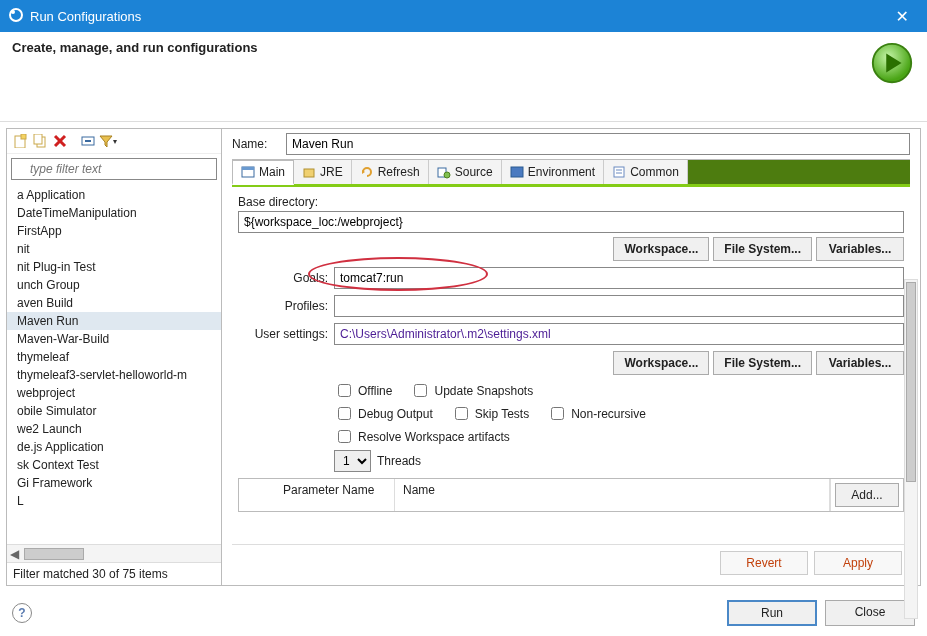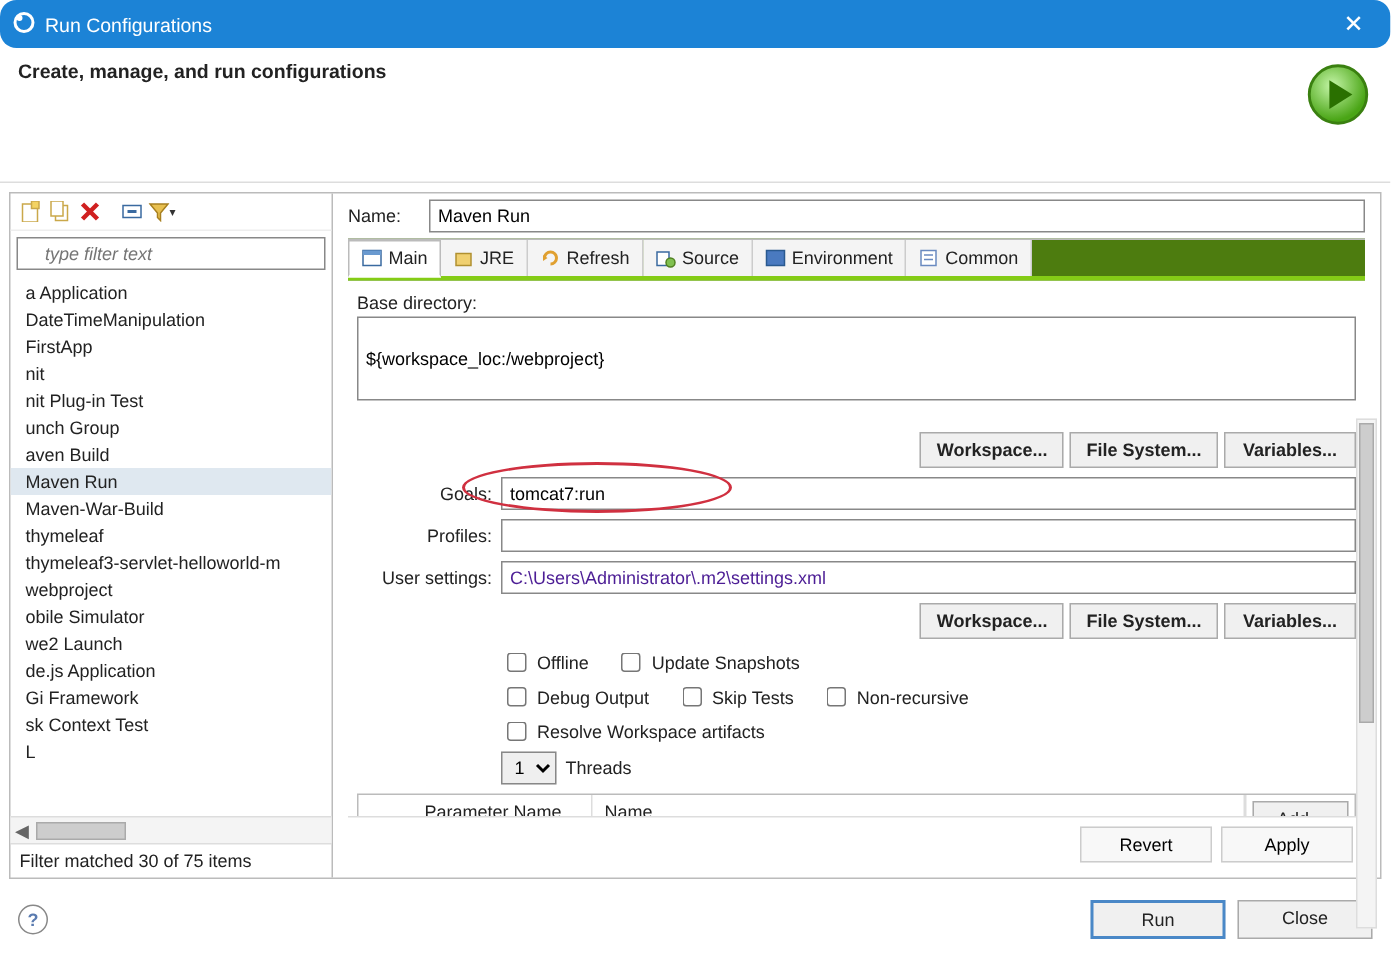--- a/index.html
+++ b/index.html
@@ -1,17 +1,17 @@
 <!DOCTYPE html>
 <html><head>
 <meta charset="utf-8">
 <style>
   * { box-sizing: border-box; font-family: "Segoe UI", Tahoma, sans-serif; font-size: 12px; }
   body { margin: 0; padding: 0; background: #fff; color: #222; }
-  .titlebar { background: #1c83d6; color: #fff; height: 30px; display: flex; align-items: center; padding: 16px 8px; justify-content: space-between; border-radius: 11px; }
+  .titlebar { background: #1c83d6; color: #fff; height: 30px; display: flex; align-items: center; padding: 16px 8px; justify-content: space-between; }
   .titlebar .title { display: flex; align-items: center; gap: 6px; }
   .titlebar .title span { font-size: 13px; }
   .close-btn { color: #fff; font-size: 16px; padding: 4px 10px; cursor: pointer; }
   .header-area { padding: 8px 12px 0 12px; display: flex; justify-content: space-between; align-items: flex-start; border-bottom: 1px solid #ddd; height: 90px; }
   .header-area .heading { font-weight: bold; font-size: 13px; }
   .run-icon svg { width: 46px; height: 46px; }
   .content { position: relative; padding: 6px; height: 470px; }
   .content-inner { border: 1px solid #bbb; display: flex; height: 100%; }
   .left-panel { width: 215px; border-right: 1px solid #bbb; display: flex; flex-direction: column; }
   .toolbar { padding: 3px 4px; display: flex; gap: 2px; align-items: center; border-bottom: 1px solid #eee; }
@@ -26,25 +26,25 @@
   .right-panel { flex: 1; padding: 4px 10px 4px 10px; display: flex; flex-direction: column; position: relative; }
   .name-row { display: flex; align-items: center; gap: 6px; margin-bottom: 4px; }
   .name-row label { width: 48px; }
   .name-row input { flex: 1; padding: 3px 5px; border: 1px solid #888; }
   .tabs { display: flex; border-bottom: 3px solid #84cc16; border-top: 1px solid #bbb; background: #4d7c0f; }
   .tab { padding: 4px 8px; display: flex; align-items: center; gap: 4px; border-right: 1px solid #ccc; cursor: pointer; background: #f4f4f4; }
   .tab.active { background: #fff; border-bottom: 2px solid #fff; margin-bottom: -1px; border-top: 1px solid #bbb; border-left: 1px solid #bbb; border-right: 1px solid #bbb; }
   .tab-icon { width: 14px; height: 14px; }
   .form-area { padding: 6px 6px 2px 6px; flex: 1; overflow: hidden; }
   .form-area .section-label { margin: 2px 0; }
-  .wide-input { width: 100%; padding: 20px 5px; border: 1px solid #888; margin-bottom: 21px; }
+  .wide-input { width: 100%; padding: 3px 5px; border: 1px solid #888; margin-bottom: 4px; }
   .btn-row { display: flex; justify-content: flex-end; gap: 4px; margin-bottom: 6px; font-weight: bold; }
   .btn { padding: 4px 10px; background: #f0f0f0; border: 1px solid #aaa; cursor: pointer; min-width: 88px; text-align: center; }
   .btn.small { min-width: 64px; }
-  .btn.disabled { color: #000000; background: #f8f8f8; border-color: #ccc; cursor: default; }
+  .btn.disabled { color: #c2410c; background: #f8f8f8; border-color: #ccc; cursor: default; }
   .btn.primary { border: 2px solid #4a88c7; }
   .label-input-row { display: flex; align-items: center; gap: 6px; margin-bottom: 6px; }
   .label-input-row .rlabel { width: 90px; text-align: right; }
   .label-input-row input { flex: 1; padding: 3px 5px; border: 1px solid #888; }
   .label-input-row input.readonly { color: #4c1d95; }
   .checkbox-row { display: flex; gap: 18px; padding-left: 96px; margin-bottom: 4px; flex-wrap: wrap; }
   .checkbox-row label { display: flex; align-items: center; gap: 4px; }
   .threads-row { display: flex; align-items: center; gap: 6px; padding-left: 96px; margin-bottom: 6px; }
   .threads-row select { padding: 2px 4px; border: 1px solid #888; }
   .param-table { border: 1px solid #bbb; display: flex; }
@@ -138,22 +138,22 @@
           <div class="item">unch Group</div>
           <div class="item">aven Build</div>
           <div class="item selected">Maven Run</div>
           <div class="item">Maven-War-Build</div>
           <div class="item">thymeleaf</div>
           <div class="item">thymeleaf3-servlet-helloworld-m</div>
           <div class="item">webproject</div>
           <div class="item">obile Simulator</div>
           <div class="item">we2 Launch</div>
           <div class="item">de.js Application</div>
+          <div class="item">sk Context Test</div>
           <div class="item">Gi Framework</div>
-          <div class="item">sk Context Test</div>
           <div class="item">L</div>
         </div>
       <div class="hscroll">
         <span style="padding:0 3px;color:#666">◀</span>
           <div class="thumb"></div>
       </div>
       <div class="filter-status">Filter matched 30 of 75 items</div>
     </div>
 
     <div class="right-panel">

